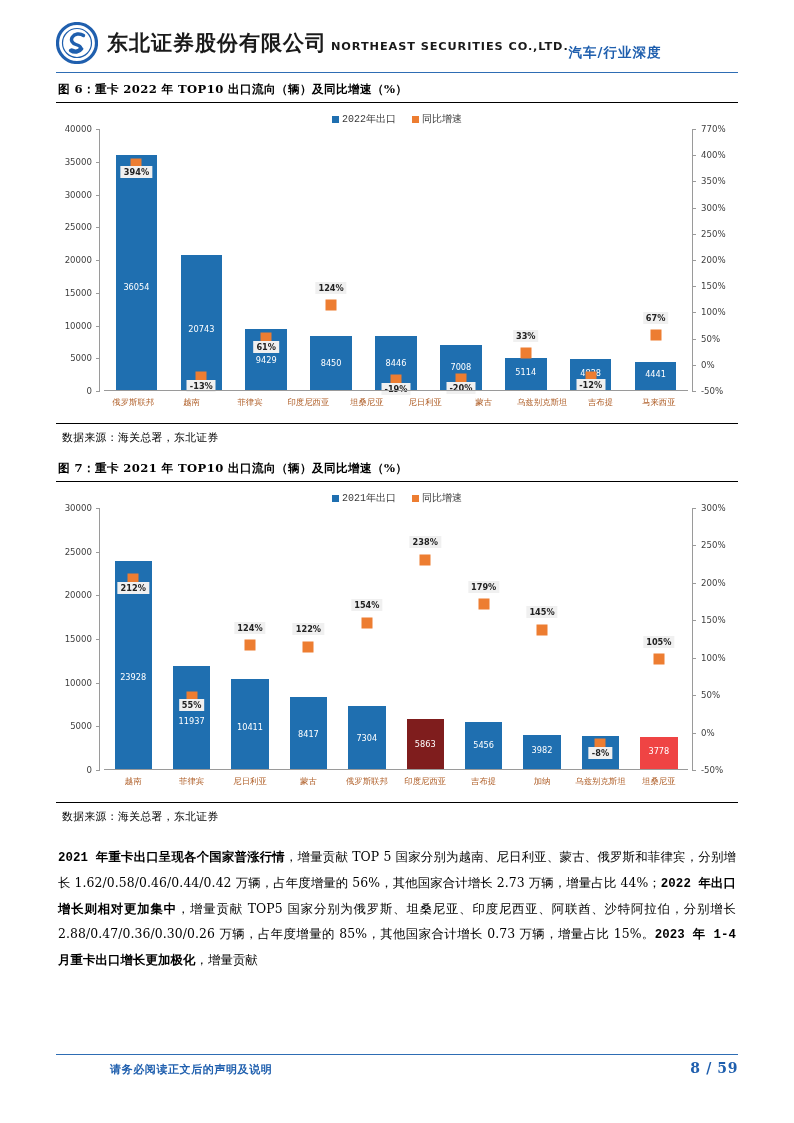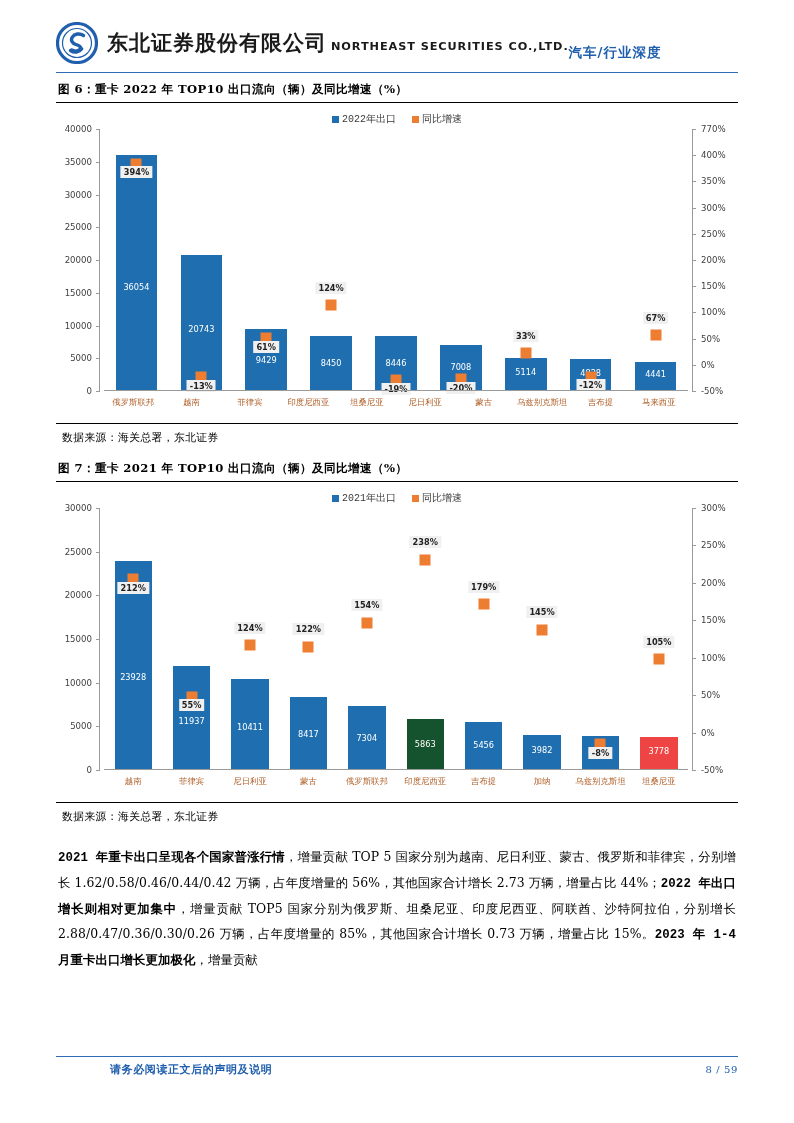--- a/index.html
+++ b/index.html
@@ -261,22 +261,22 @@
   .footer-note {
     font-family: "DejaVu Serif", serif;
     font-weight: 700;
     font-size: 11px;
     color: #1F5FAE;
     letter-spacing: 0.6px;
     padding-left: 54px;
   }
   .footer-page {
     font-family: "DejaVu Serif", serif;
-    font-weight: 400;
-    font-size: 10px;
+    font-weight: 700;
+    font-size: 14px;
     color: #1F5FAE;
     letter-spacing: 0.6px;
   }
 </style>
 </head>
 <body>
 
 <div class="page">
 
   <div class="header">
@@ -524,21 +524,21 @@
                 <div class="pct-label" style="top: 115.246px;">122%</div>
               </div>
               <div class="slot">
                 <div class="bar" style="height: 63.7883px; background: rgb(31, 111, 176);">
                   <div class="bar-val" style="bottom: 26.7911px;">7304</div>
                 </div>
                 <div class="marker" style="background: rgb(237, 125, 49); top: 103.791px;"></div>
                 <div class="pct-label" style="top: 91.2914px;">154%</div>
               </div>
               <div class="slot">
-                <div class="bar" style="height: 51.2035px; background: #14532d;">
+                <div class="bar" style="height: 51.2035px; background: #7f1d1d;">
                   <div class="bar-val" style="bottom: 21.5055px;">5863</div>
                 </div>
                 <div class="marker" style="background: rgb(237, 125, 49); top: 40.9114px;"></div>
                 <div class="pct-label" style="top: 28.4114px;">238%</div>
               </div>
               <div class="slot">
                 <div class="bar" style="height: 47.6491px; background: rgb(31, 111, 176);">
                   <div class="bar-val" style="bottom: 20.0126px;">5456</div>
                 </div>
                 <div class="marker" style="background: rgb(237, 125, 49); top: 85.0771px;"></div>

